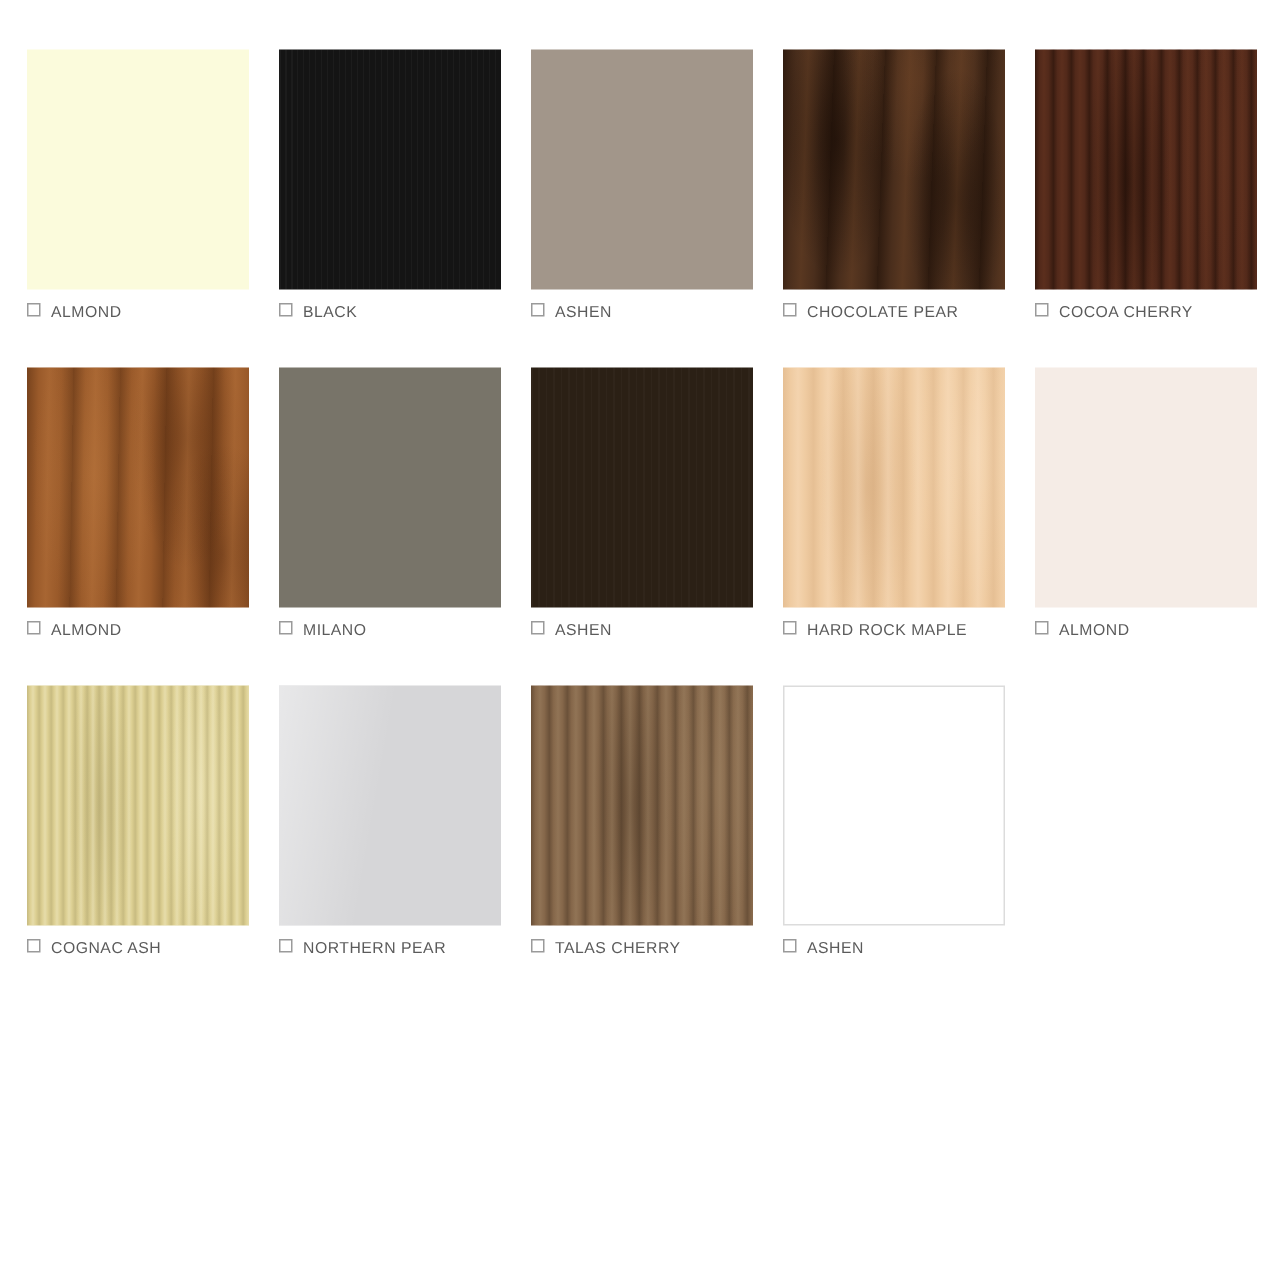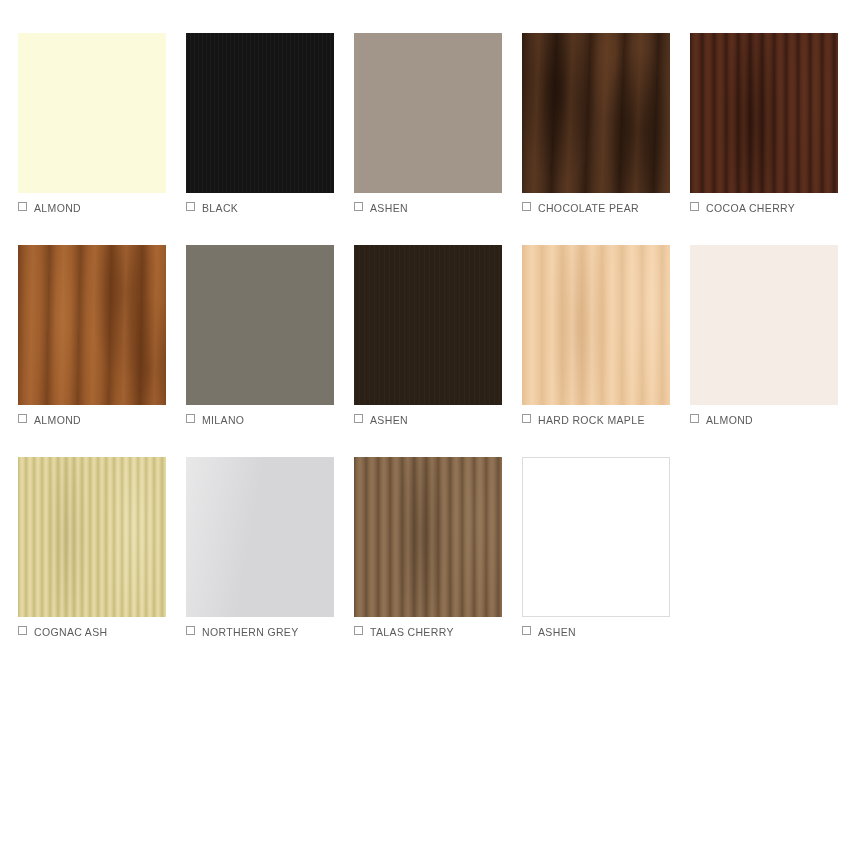--- a/index.html
+++ b/index.html
@@ -154,21 +154,21 @@
         <span class="swatch-checkbox"></span>
         <span class="swatch-name">COGNAC ASH</span>
       </div>
     </div>
     <div class="swatch-cell">
       <div class="swatch-tile" style="background: rgb(214, 214, 216);">
         <div class="grain" style="background-image: linear-gradient(100deg, rgba(255, 255, 255, 0.45) 0%, rgba(255, 255, 255, 0) 45%);"></div>
       </div>
       <div class="swatch-label-row">
         <span class="swatch-checkbox"></span>
-        <span class="swatch-name">NORTHERN GREY</span>
+        <span class="swatch-name">NORTHERN PEAR</span>
       </div>
     </div>
     <div class="swatch-cell">
       <div class="swatch-tile" style="background: rgb(133, 103, 74);">
         <div class="grain" style="background-image: repeating-linear-gradient(90deg, rgba(58, 41, 26, 0.38) 0px, rgba(58, 41, 26, 0) 3px, rgba(172, 145, 112, 0.3) 6px, rgba(58, 41, 26, 0) 9px, rgba(58, 41, 26, 0.32) 12px), radial-gradient(35px 150px at 45% 50%, rgba(54, 38, 24, 0.32), rgba(0, 0, 0, 0) 72%), radial-gradient(45px 140px at 82% 40%, rgba(176, 150, 116, 0.22), rgba(0, 0, 0, 0) 74%);"></div>
       </div>
       <div class="swatch-label-row">
         <span class="swatch-checkbox"></span>
         <span class="swatch-name">TALAS CHERRY</span>
       </div>

